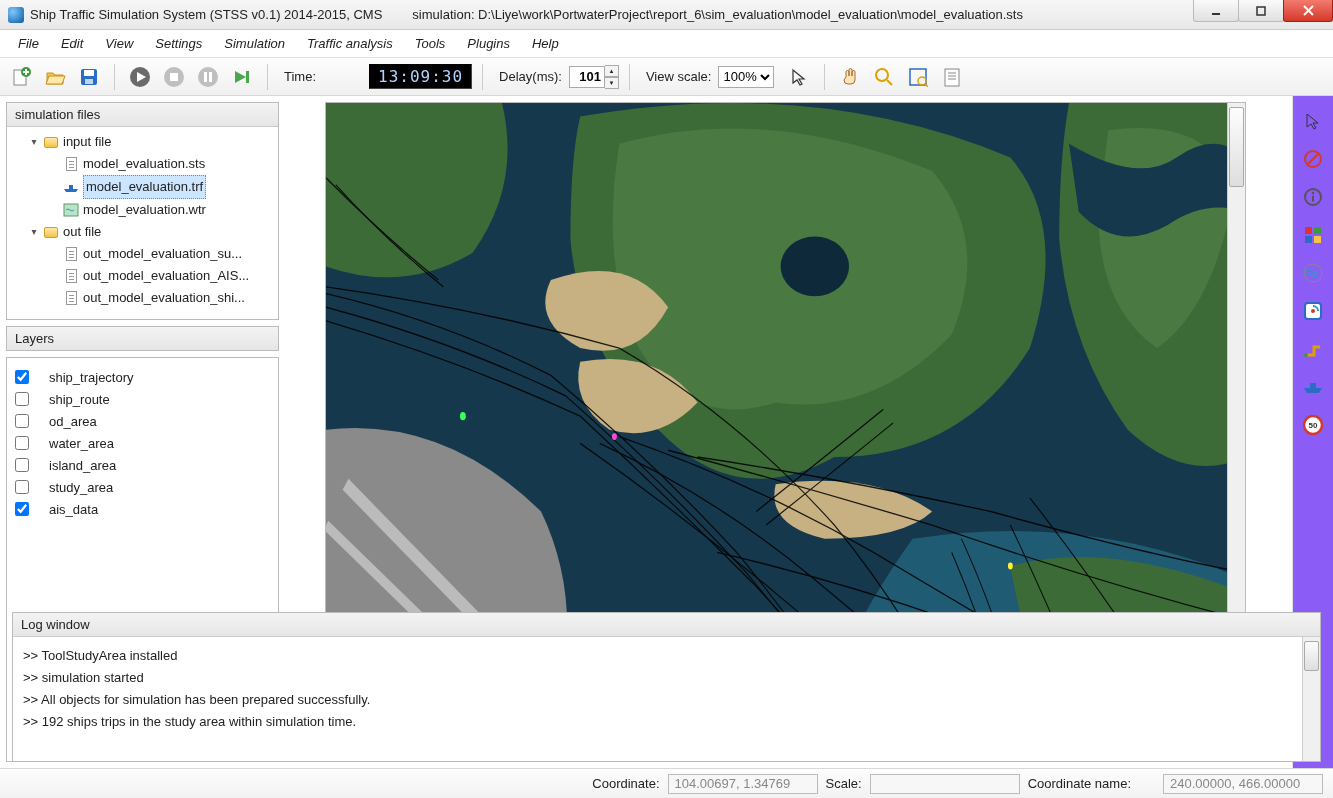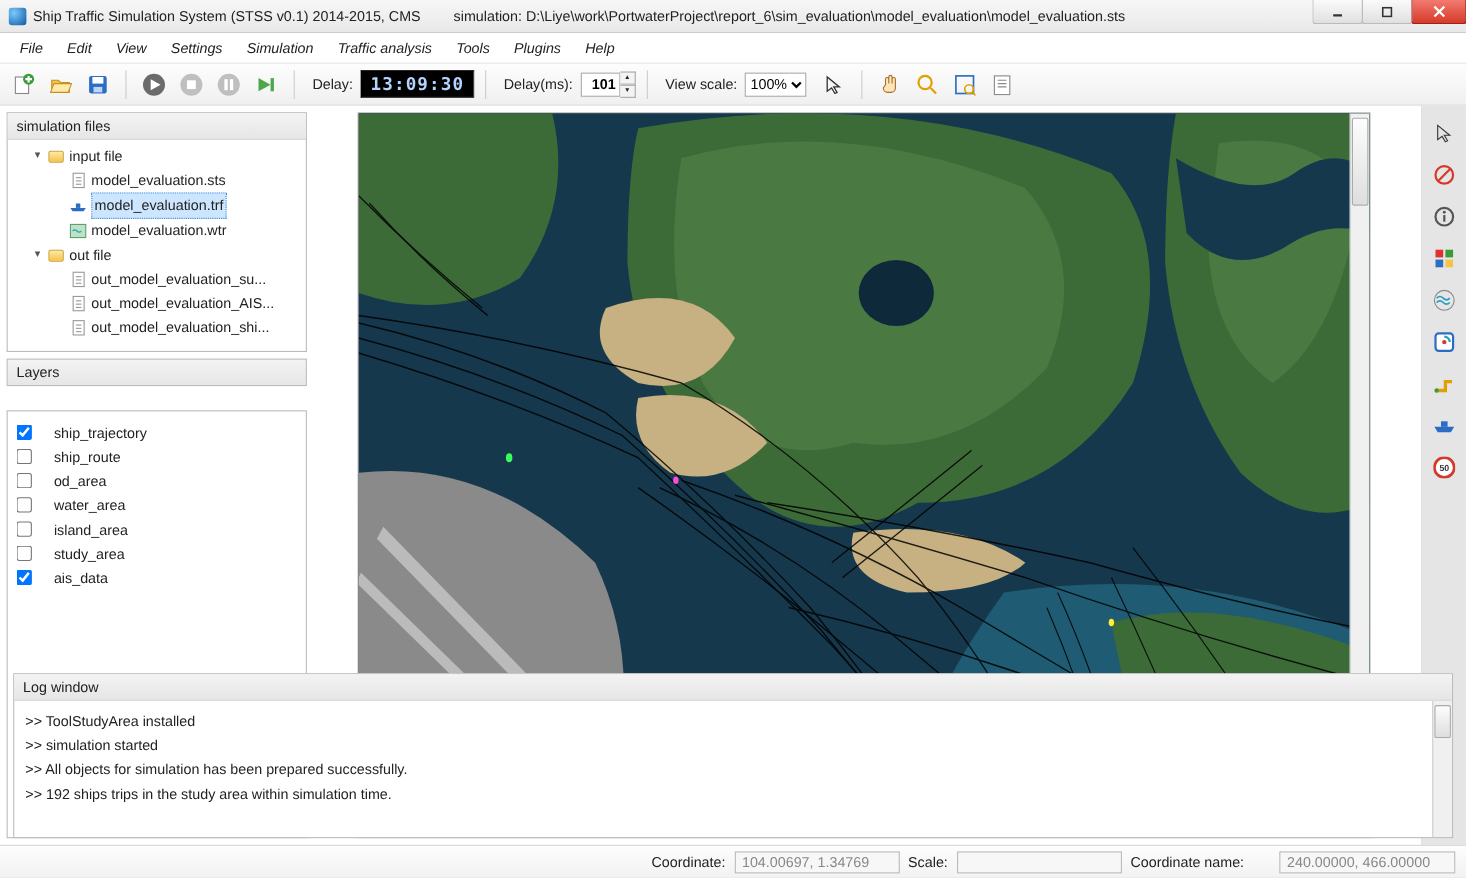--- a/index.html
+++ b/index.html
@@ -16,21 +16,21 @@
 
 
 .menubar { height: 28px; background: #fff; border-bottom: 1px solid #e0e0e0; display: flex; align-items: center; padding: 0 8px; gap: 2px; }
 .menubar .mi { padding: 4px 10px; cursor: pointer; border-radius: 2px; font-style: italic; }
 
 
 .toolbar { height: 38px; background: linear-gradient(#fdfdfd,#f0f0f0); border-bottom: 1px solid #d8d8d8; display: flex; align-items: center; padding: 0 6px; gap: 4px; }
 .toolbar .sep { width: 1px; height: 26px; background: #ccc; margin: 0 6px; }
 .tbtn { width: 30px; height: 30px; display: flex; align-items: center; justify-content: center; border: 1px solid transparent; border-radius: 3px; cursor: pointer; }
 .toolbar .lbl { font-size: 13px; margin: 0 3px 0 6px; }
-.digital { background:#000; color:#b3d4ff; font-family: "Consolas", monospace; letter-spacing:1px; font-size:16px; padding:2px 8px; font-weight:bold; border:1px inset #444;}
+.digital { background:#000; color:#b3d4ff; font-family: "Consolas", monospace; letter-spacing:1px; font-size:16px; padding:2px 8px; font-weight:normal; border:1px inset #444;margin-left:46px;}
 .spin { display:flex; align-items:center; }
 .spin input { width:36px; height:22px; border:1px solid #aaa; text-align:right; padding-right:3px; font-size:13px;font-weight:bold;}
 .spin .arrows { display:flex; flex-direction:column; }
 .spin .arrows span { font-size:6px; line-height:10px; width:14px; border:1px solid #aaa; border-left:none; background:#f3f3f3; text-align:center; cursor:pointer;}
 select.scale { height:22px; border:1px solid #aaa; font-size:13px; background:#fff; }
 
 
 .main { display:flex; height: calc(798px - 30px - 28px - 38px - 30px); gap: 40px; }
 .leftcol { width: 285px; padding: 6px; display:flex; flex-direction:column; gap:6px; }
 .panel { border:1px solid #bbb; background:#fff; }
@@ -38,37 +38,37 @@
 .tree { padding:4px 6px; font-size:13px; line-height:22px;}
 .tree .node { display:flex; align-items:center; gap:4px; white-space:nowrap; cursor:pointer;}
 .tree .tw { width:10px; text-align:center; font-size:10px; color:#555;}
 .tree .ic { width:16px; height:16px; display:inline-flex; align-items:center; justify-content:center;}
 .folder-ic { background:linear-gradient(#ffe9a8,#f5c24a); border:1px solid #caa030; border-radius:2px; width:14px; height:11px;}
 .file-ic { border:1px solid #999; background:#fff; width:11px; height:14px; position:relative;}
 .file-ic::after{ content:""; position:absolute; left:2px; right:2px; top:3px; height:1px; background:#999; box-shadow:0 3px 0 #999, 0 6px 0 #999;}
 .sel { background:#cde6ff; border:1px dotted #4a90d9; padding:0 2px;}
 .indent1 { padding-left:16px;} .indent2 { padding-left:36px;}
 
-.layers-panel { flex:1; display:flex; flex-direction:column;margin-top:16px;}
+.layers-panel { flex:1; display:flex; flex-direction:column;}
 .layer-list { padding:8px; font-size:13px;}
 .layer-row { display:flex; align-items:center; gap:20px; height:22px;}
 .layer-row input[type=checkbox]{ width:14px; height:14px;}
 
 
 .viewport { flex:1; margin:6px 6px 6px 0; position:relative; border:1px solid #bbb; display:flex; flex-direction:column;}
 .mapcanvas { flex:1; position:relative; background:#0e2a3a; overflow:hidden;}
 .hscroll { height:18px; background:#f0f0f0; border-top:1px solid #ccc; position:relative; display:flex; align-items:center;}
 .hscroll .arrow { width:18px; height:16px; border:1px solid #bbb; background:linear-gradient(#fff,#e8e8e8); display:flex; align-items:center; justify-content:center; font-size:9px; cursor:pointer;}
 .hscroll .track { flex:1; height:16px; position:relative;}
 .hscroll .thumb { position:absolute; left:55%; width:110px; height:14px; top:0; background:linear-gradient(#fdfdfd,#dedede); border:1px solid #aaa; border-radius:2px; cursor:pointer;}
 .vscroll { position:absolute; right:0; top:0; bottom:18px; width:18px; background:#f0f0f0; border-left:1px solid #ccc;}
 .vscroll .thumb { position:absolute; top:4px; left:1px; right:1px; height:80px; background:linear-gradient(#fdfdfd,#dedede); border:1px solid #aaa; border-radius:2px; cursor:pointer;}
 
 
-.rtoolbar { width:40px; padding:12px 20px; display:flex; flex-direction:column; gap:12px; align-items:center; background:#e5e5e5; border-left:1px solid #e0e0e0;}
+.rtoolbar { width:40px; padding:12px 20px; display:flex; flex-direction:column; gap:12px; align-items:center; background:#8b5cf6; border-left:1px solid #e0e0e0;}
 .rtoolbar .rb { width:26px; height:26px; display:flex; align-items:center; justify-content:center; cursor:pointer; border-radius:3px;}
 
 
 .logarea { border:1px solid #bbb; height:150px; position:absolute; left:12px; right:12px; bottom:36px; background:#fff; display:flex; flex-direction:column;justify-content:flex-end;}
 .logarea .panel-hdr { font-size:13px;}
 .logbody { flex:1; padding:8px 10px; font-size:13px; line-height:22px; overflow:hidden; position:relative;}
 .logbody .vscroll{ bottom:0;}
 .logbody .vscroll .thumb{ height:30px;}
 
 
@@ -159,21 +159,21 @@
         <rect x="12" y="6" width="3" height="10" fill="#fff"></rect>
       </svg>
     </div>
   <div class="tbtn">
       <svg width="22" height="22">
         <polygon points="4,5 15,11 4,17" fill="#4aa84a"></polygon>
         <rect x="15" y="5" width="3" height="12" fill="#4aa84a"></rect>
       </svg>
     </div>
   <div class="sep"></div>
-  <span class="lbl">Delay:</span>
+  <span class="lbl">Time:</span>
   <span class="digital">13:09:30</span>
   <div class="sep"></div>
   <span class="lbl">Delay(ms):</span>
   <div class="spin">
     <input type="text" value="101" style="">
     <div class="arrows">
         <span>▲</span>
         <span>▼</span>
       </div>
   </div>

